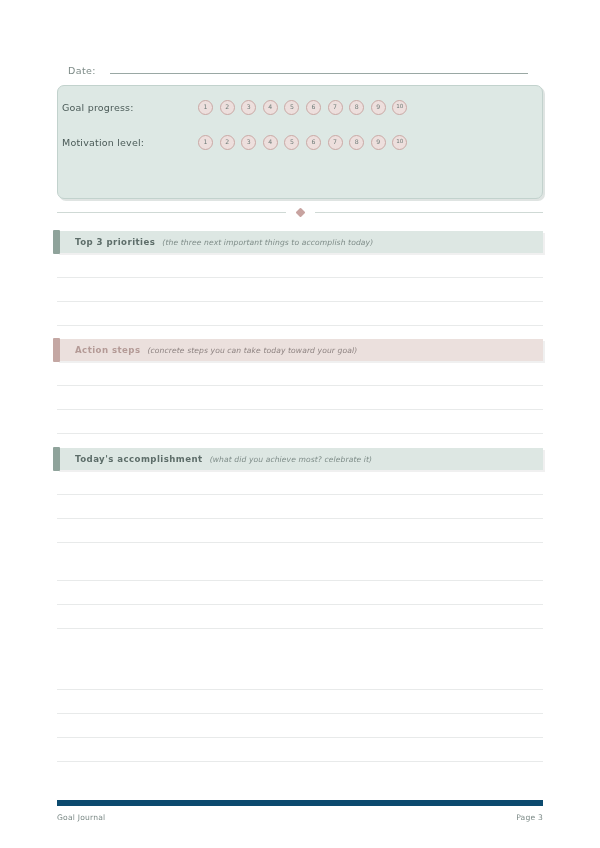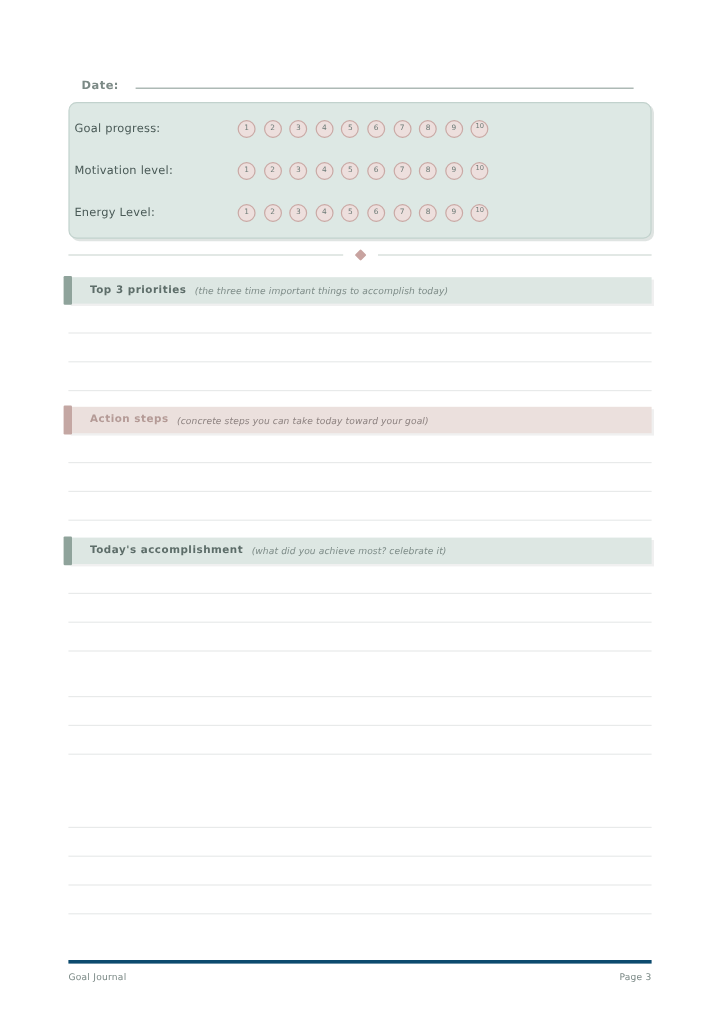--- a/index.html
+++ b/index.html
@@ -28,21 +28,21 @@
     position: absolute;
     left: 68px;
     top: 62px;
     width: 460px;
     height: 16px;
     display: flex;
     align-items: baseline;
   }
   .date-label {
     font-size: 9.5px;
-    font-weight: bold;
+    font-weight: normal;
     color: #7c8a86;
     letter-spacing: 0.4px;
     white-space: nowrap;
   }
   .date-line {
     flex: 1;
     margin-left: 14px;
     border-bottom: 1px solid #9aa8a4;
     height: 11px;
   }
@@ -181,21 +181,21 @@
     height: 1px;
     background: #e8eaea;
   }
 
   
   .footer {
     position: absolute;
     left: 57px;
     top: 800px;
     width: 486px;
-    border-top: 3px solid #0c4a6e;
+    border-top: 6px solid #0c4a6e;
     padding-top: 7px;
     display: flex;
     justify-content: space-between;
     align-items: baseline;
   }
   .footer span {
     font-size: 7.6px;
     color: #7b8986;
     letter-spacing: 0.2px;
   }
@@ -234,49 +234,34 @@
           <div class="dot">3</div>
           <div class="dot">4</div>
           <div class="dot">5</div>
           <div class="dot">6</div>
           <div class="dot">7</div>
           <div class="dot">8</div>
           <div class="dot">9</div>
           <div class="dot ten">10</div>
         </div>
       </div>
-      <div class="rating-row r2">
-        <div class="rating-label">Energy Level:</div>
-        <div class="scale">
-          <div class="dot">1</div>
-          <div class="dot">2</div>
-          <div class="dot">3</div>
-          <div class="dot">4</div>
-          <div class="dot">5</div>
-          <div class="dot">6</div>
-          <div class="dot">7</div>
-          <div class="dot">8</div>
-          <div class="dot">9</div>
-          <div class="dot ten">10</div>
-        </div>
-      </div>
     </div>
 
   <div class="divider">
     <span class="rule"></span>
     <span class="diamond"></span>
     <span class="rule"></span>
   </div>
 
   <div id="sections-host">
       <div class="section" style="top: 231px;">
         <div class="sec-head sage">
           <span class="tab sage"></span>
           <span class="sec-title sage">Top 3 priorities</span>
-          <span class="sec-hint sage">(the three time important things to accomplish today)</span>
+          <span class="sec-hint sage">(the three next important things to accomplish today)</span>
         </div>
         <div class="lines" style="height: 72px;">
           <div class="wline" style="top: 24px;"></div>
           <div class="wline" style="top: 48px;"></div>
           <div class="wline" style="top: 72px;"></div>
         </div>
       </div>
       <div class="section" style="top: 339px;">
         <div class="sec-head rose">
           <span class="tab rose"></span>

